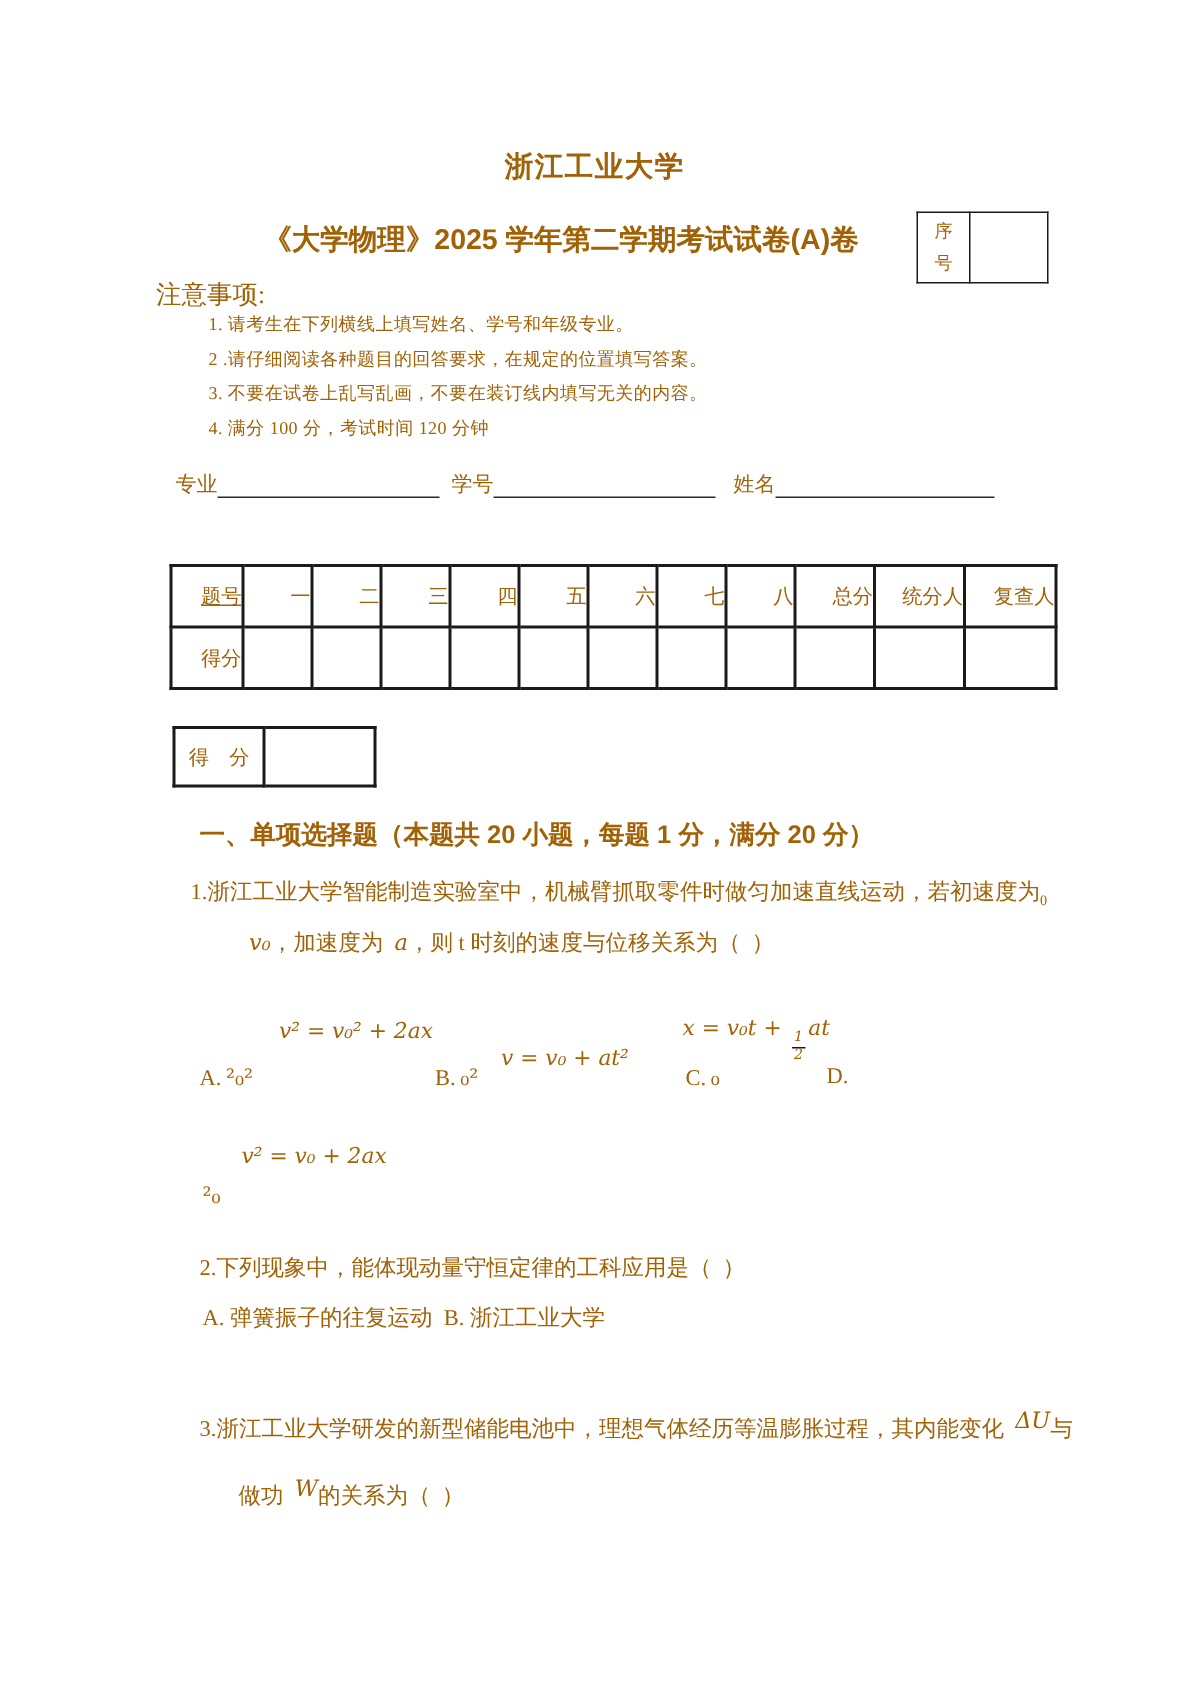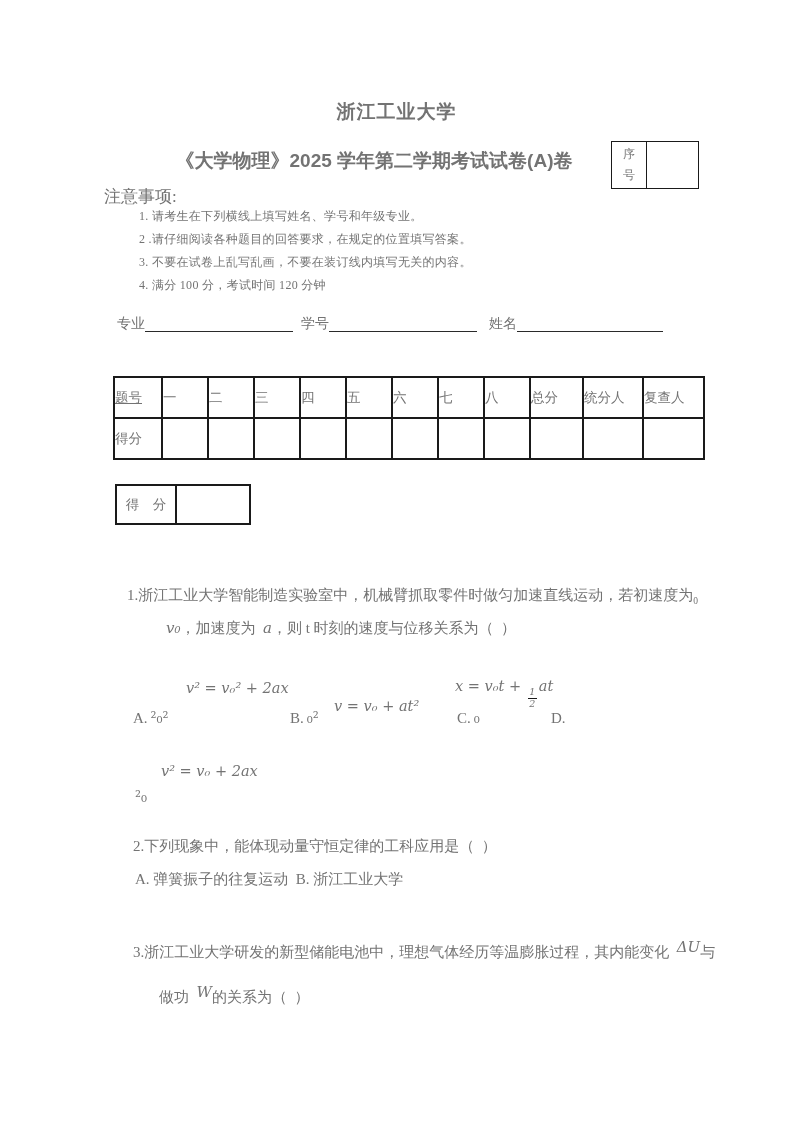--- a/index.html
+++ b/index.html
@@ -1,18 +1,18 @@
 <!DOCTYPE html>
 <html><head>
 <meta charset="utf-8">
 <style>
   html,body { margin:0; padding:0; background:#ffffff; }
   .page {
     position:relative; width:793px; height:1122px; background:#ffffff;
-    font-family:"Liberation Serif","DejaVu Serif",serif; color:#737373;
+    font-family:"Liberation Serif","DejaVu Serif",serif; color:#a16207;
     overflow:hidden;
   }
   .abs { position:absolute; white-space:pre; line-height:1.2; }
 
   
   .title {
     top:101px; left:0; width:793px; text-align:center;
     font-size:19px; font-weight:bold; letter-spacing:1px;
     font-family:"Liberation Sans","DejaVu Sans",sans-serif;
   }
@@ -36,21 +36,21 @@
   .fill-label { line-height:17px; white-space:pre; }
   .fill-line { display:inline-block; height:16px; border-bottom:1.5px solid #2a2a2a; }
   .g1 { left:117px; } .g2 { left:301px; } .g3 { left:489px; }
   .g1 .fill-line { width:148px; } .g2 .fill-line { width:148px; } .g3 .fill-line { width:146px; }
 
   
   table.score-table {
     position:absolute; left:113px; top:376px; border-collapse:collapse;
     table-layout:fixed; font-size:13.5px;
   }
-  table.score-table td { border:2px solid #1a1a1a; text-align:left; height:39px; padding:0; overflow:hidden; }
+  table.score-table td { border:2px solid #1a1a1a; text-align:right; height:39px; padding:0; overflow:hidden; }
   .qnum-label { text-decoration:underline; }
 
   
   table.score-box { position:absolute; left:115px; top:484px; border-collapse:collapse; font-size:13.5px; }
   table.score-box td { border:2px solid #1a1a1a; padding:0; height:37px; text-align:center; }
   .score-box-lbl { width:58px; }
   .score-box-val { width:72px; }
 
   
   .section-heading {
@@ -178,20 +178,21 @@
 
   <table class="score-box">
     <tbody>
         <tr>
       <td class="score-box-lbl">得　分</td>
       <td class="score-box-val"></td>
     </tr>
   </tbody>
     </table>
 
+  <div class="abs section-heading">一、单项选择题（本题共 20 小题，每题 1 分，满分 20 分）</div>
 
   <div class="abs qtext q1l1"><span>1.浙江工业大学智能制造实验室中，机械臂抓取零件时做匀加速直线运动，若初速度为</span><span class="subz">0</span></div>
 
   <div class="abs qtext q1l2"><span class="math">v₀</span><span>，加速度为  </span><span class="math">a</span><span>，则 t 时刻的速度与位移关系为（  ）</span></div>
 
   <div class="abs formula f1">v² = v₀² + 2ax</div>
   <div class="abs formula f2">v = v₀ + at²</div>
   <div class="abs formula f3"><span>x = v₀t + </span><span class="frac"><span class="num">1</span><span class="den">2</span></span><span>at</span></div>
   <div class="abs formula f4">v² = v₀ + 2ax</div>
 

